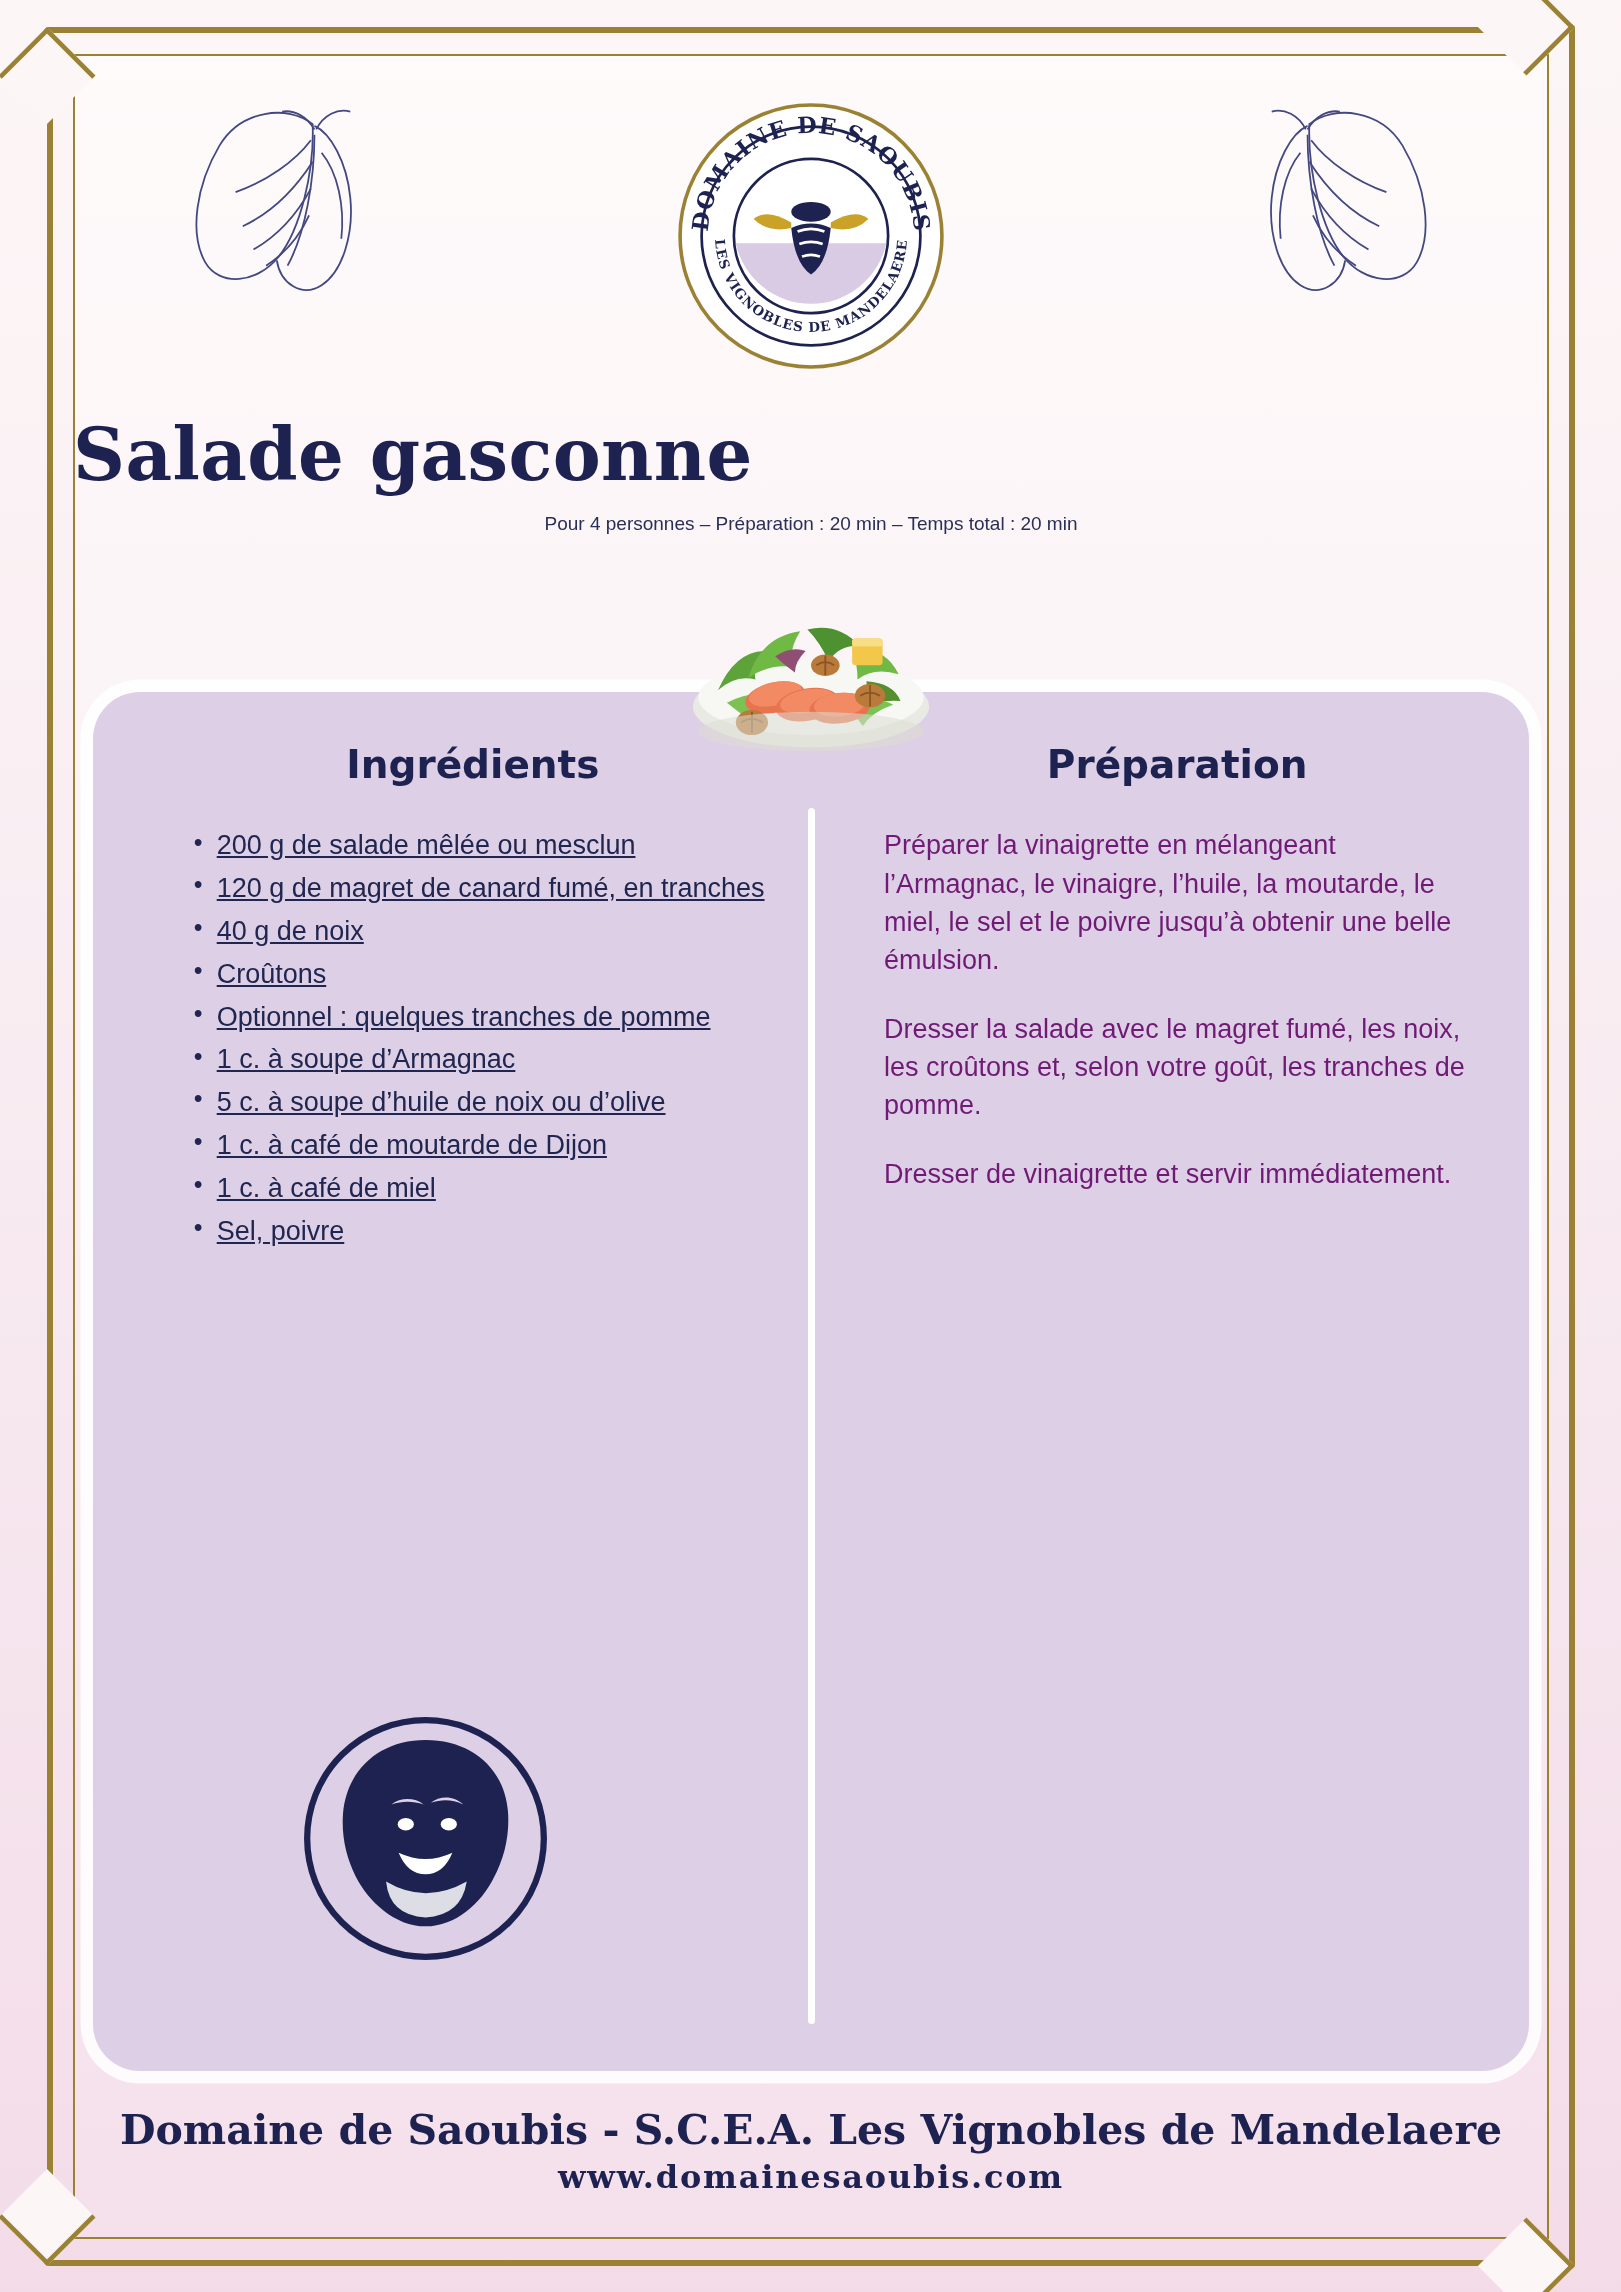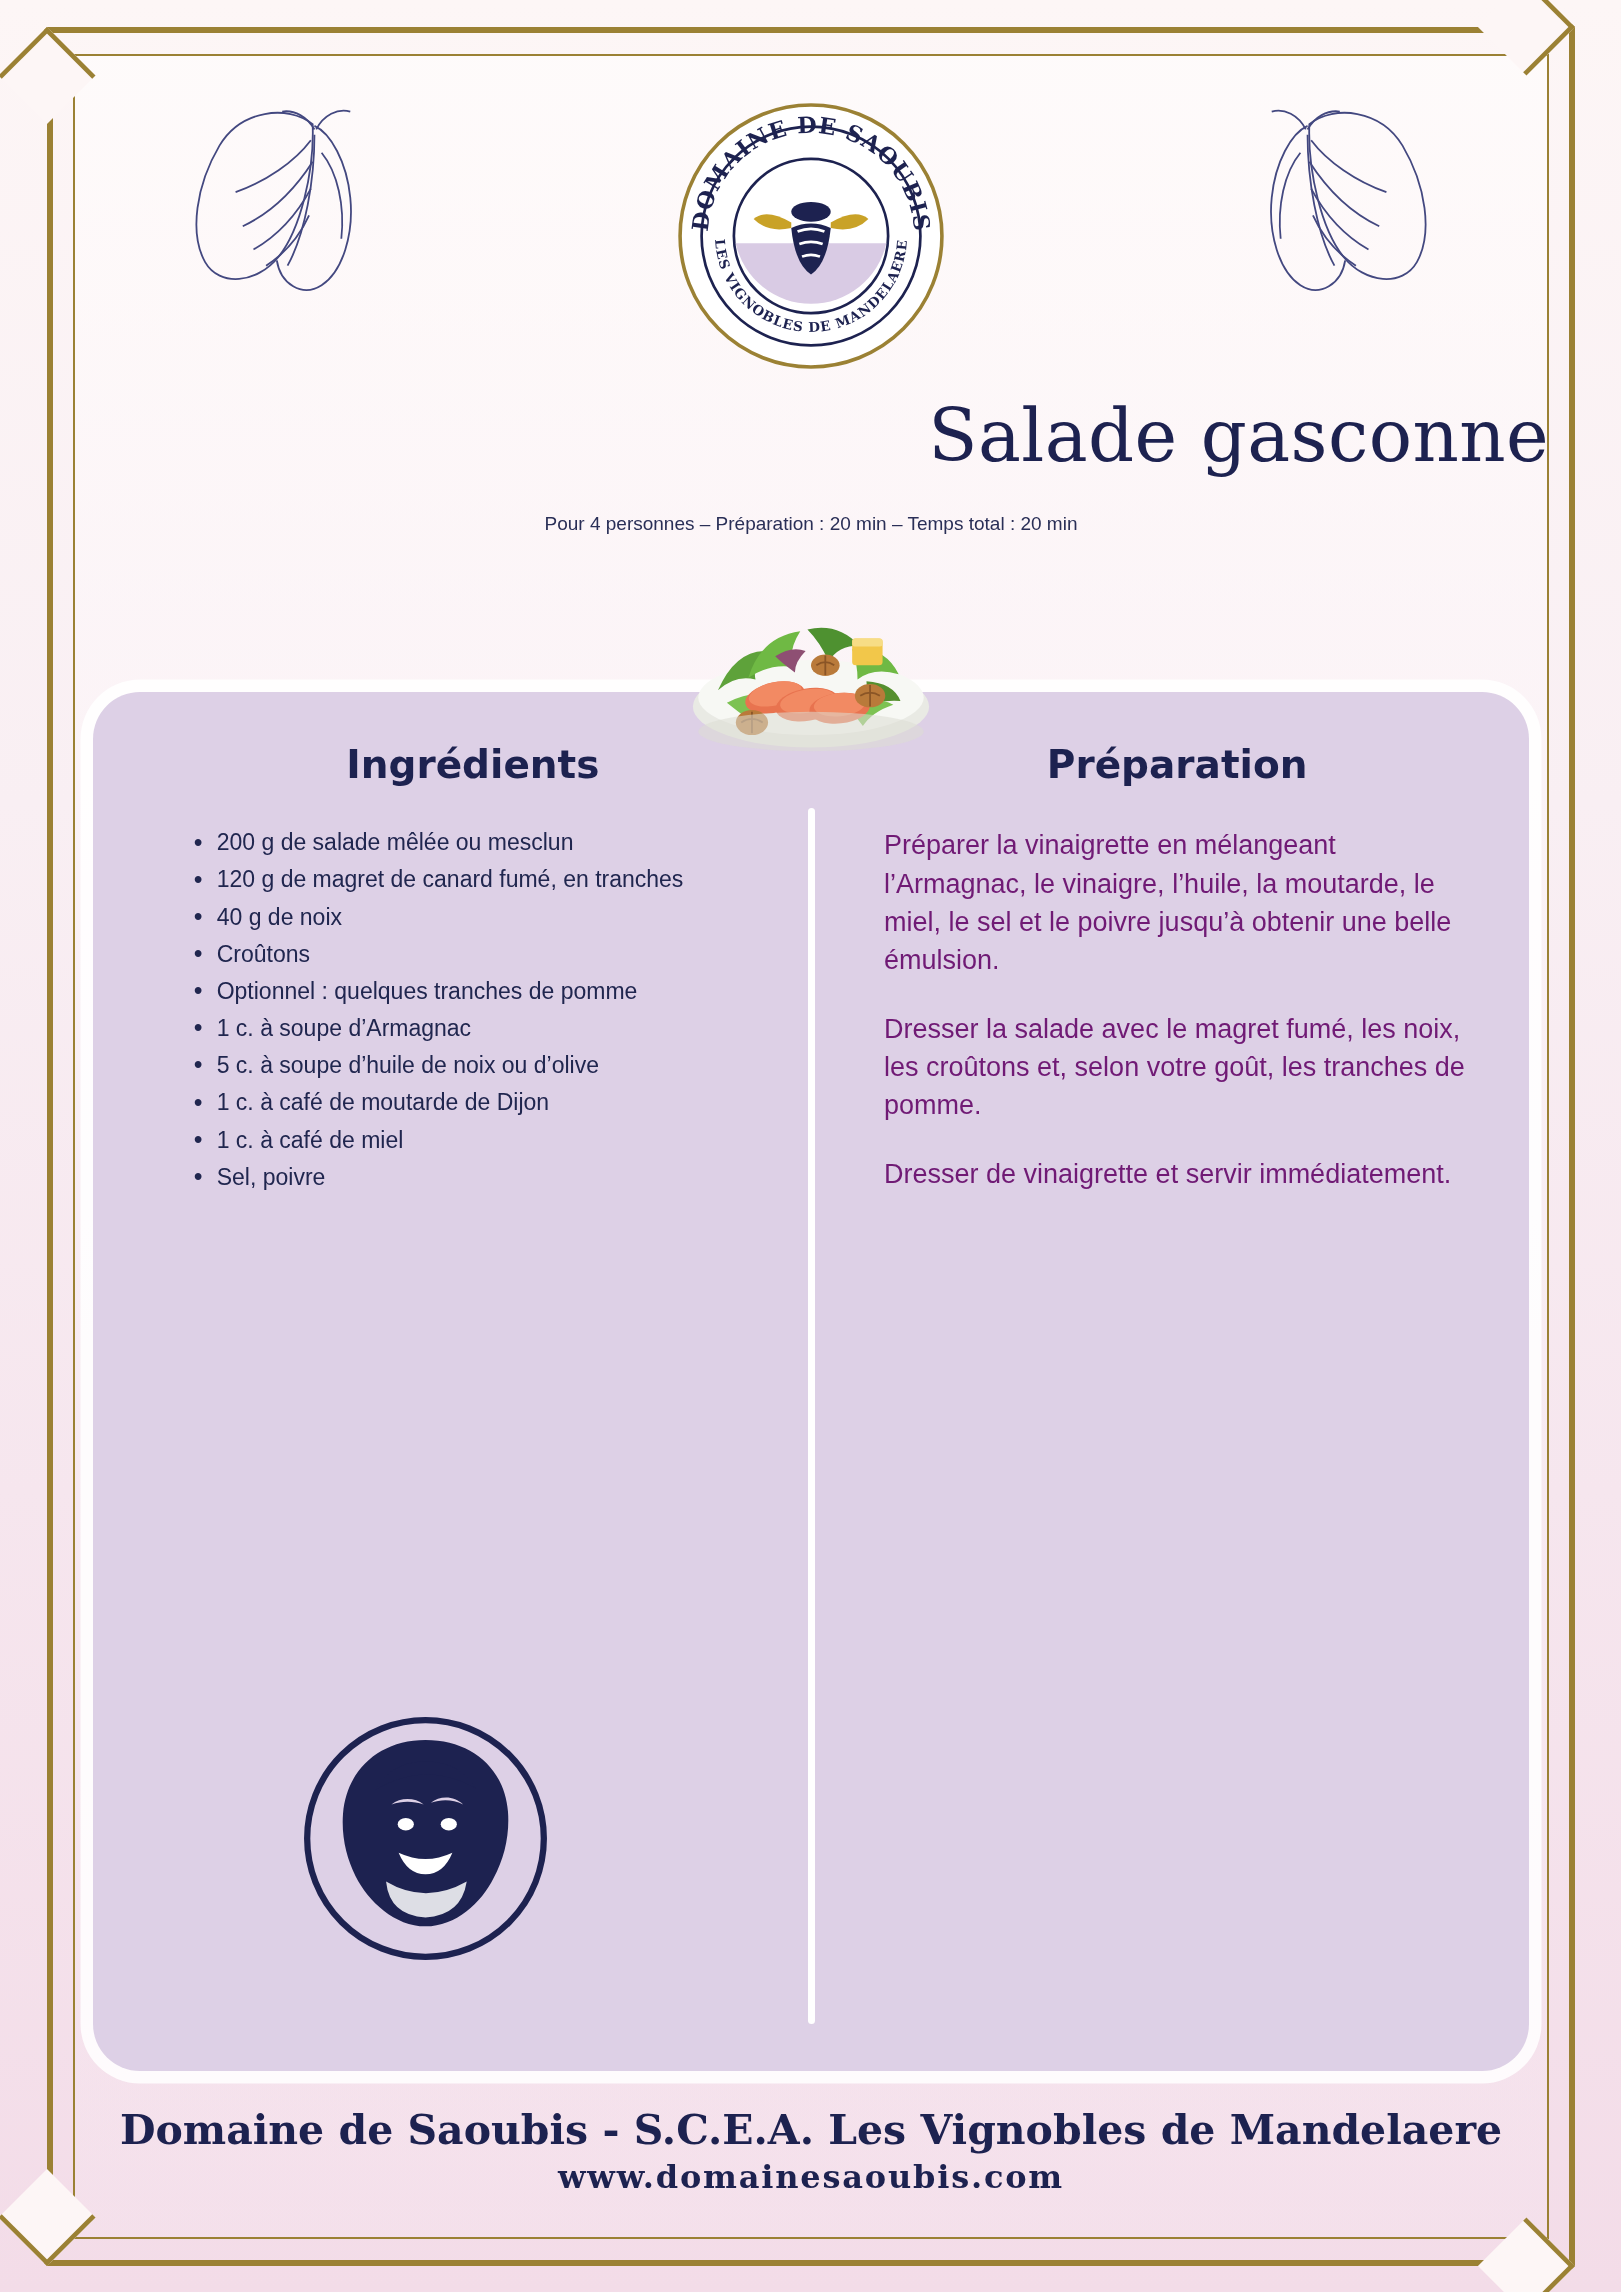--- a/index.html
+++ b/index.html
@@ -63,24 +63,24 @@
   .logo-wrap {
     position: absolute;
     left: 50%; top: 43px;
     transform: translateX(-50%);
     width: 278px; height: 278px;
   }
 
   
   .title {
     position: absolute;
-    left: 0; right: 0; top: 340px;
-    text-align: right;
+    left: 0; right: 0; top: 358px;
+    text-align: left;
     font-family: "DejaVu Serif", serif;
-    font-weight: 400;
+    font-weight: 700;
     font-size: 72px;
     letter-spacing: 0.4px;
     color: #1d2250;
   }
   .subtitle {
     position: absolute;
     left: 0; right: 0; top: 459px;
     text-align: center;
     font-size: 19px;
     color: #2a2f57;
@@ -135,23 +135,24 @@
     width: 6.3px;
     margin-left: -2.7px;
     background: #ffffff;
     border-radius: 3.6px;
   }
 
   ul.ingredients {
     list-style: none;
     margin: 0;
     padding: 0 0 0 32px;
-    font-size: 23px;
+    font-size: 27px;
     line-height: 1.42;
     color: #20264f;
+    text-decoration: underline;
   }
   ul.ingredients li {
     position: relative;
     margin-bottom: 4.5px;
     padding-left: 23px;
   }
   ul.ingredients li::before {
     content: "•";
     position: absolute;
     left: 0; top: -1.8px;

